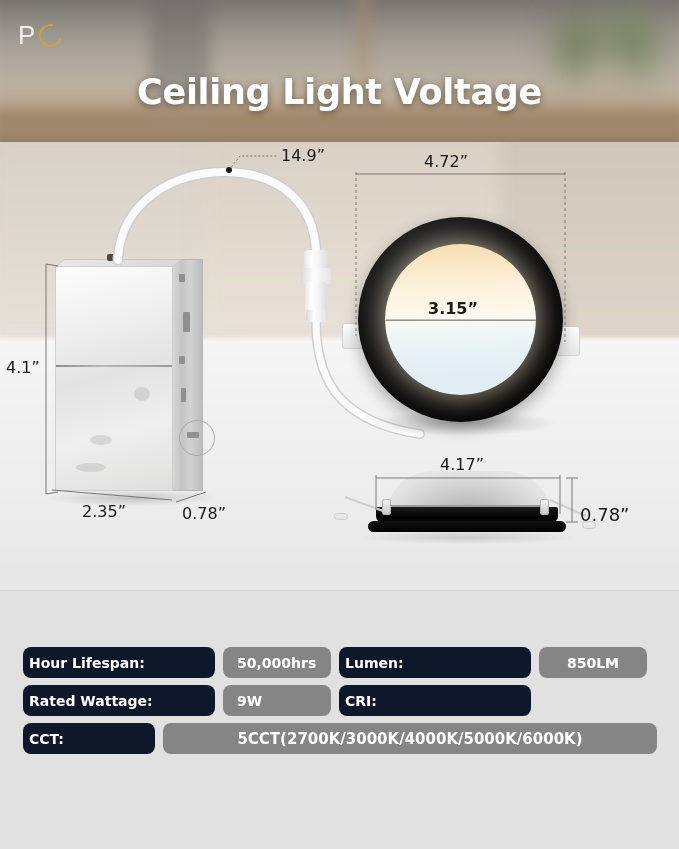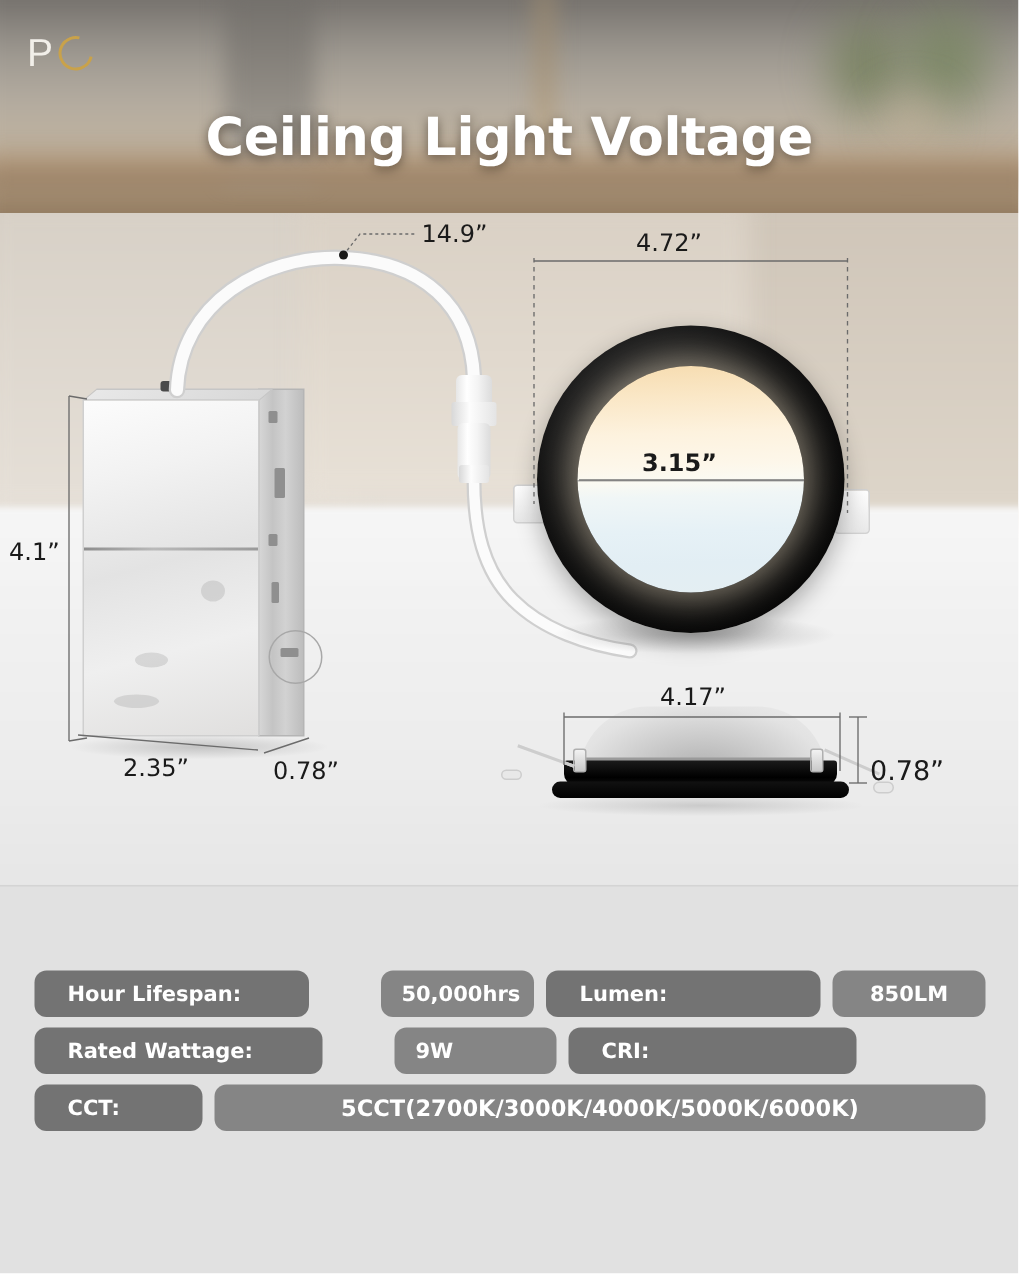--- a/index.html
+++ b/index.html
@@ -353,37 +353,36 @@
     border-radius: 8px;
     display: flex;
     align-items: center;
     color: #ffffff;
     font-size: 14px;
     font-weight: bold;
     font-family: "DejaVu Sans", sans-serif;
     box-sizing: border-box;
   }
   .cell.label {
-    background: #737373;
-    padding-left: 22px;
+    background: #0f172a;
+    padding-left: 6px;
     justify-content: flex-start;
   }
   .cell.value {
     background: #858585;
     justify-content: center;
   }
   .cell.value.lead {
     justify-content: flex-start;
     padding-left: 14px;
-    margin-left: 40px;
   }
   .w-label { width: 192px; }
   .w-value { width: 108px; }
   .gap { width: 8px; flex: 0 0 8px; }
-  .cell.cct-label { width: 112px; }
+  .cell.cct-label { width: 132px; }
   .cell.cct-value { flex: 1; font-size: 15px; }
 </style>
 </head>
 <body>
 
 <div id="page">
 
   <div id="header">
     <div class="hdr-bg2"></div>
 

